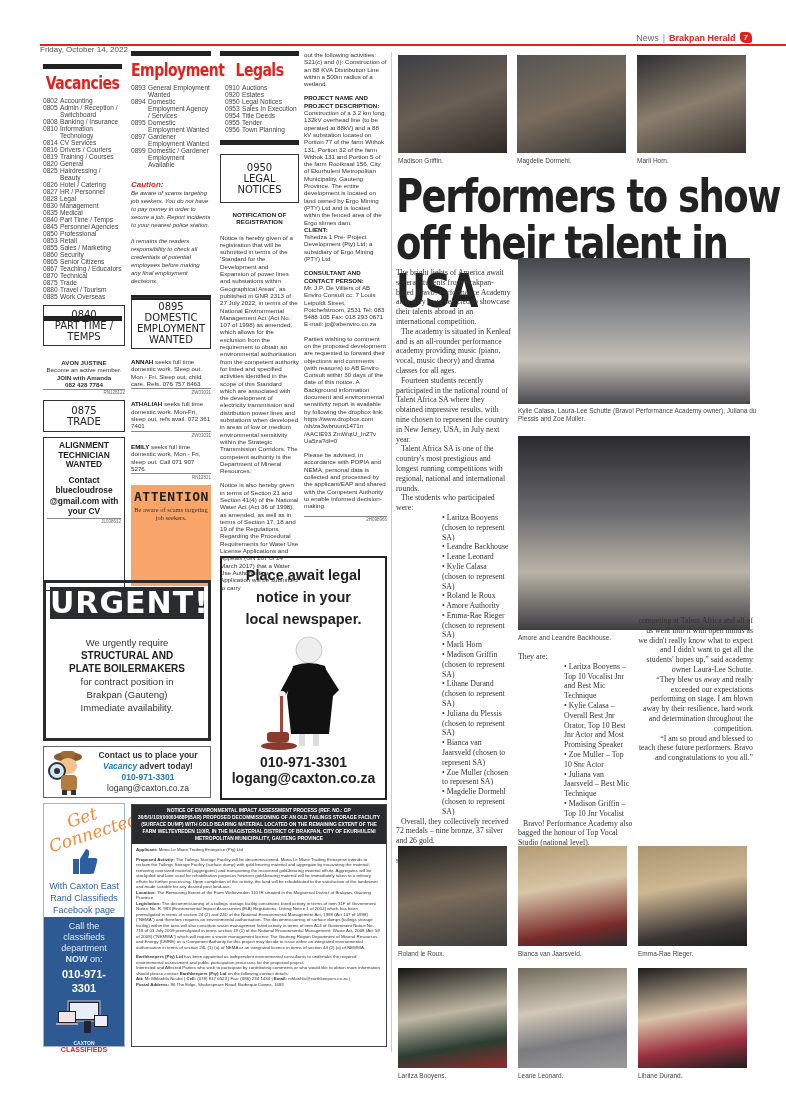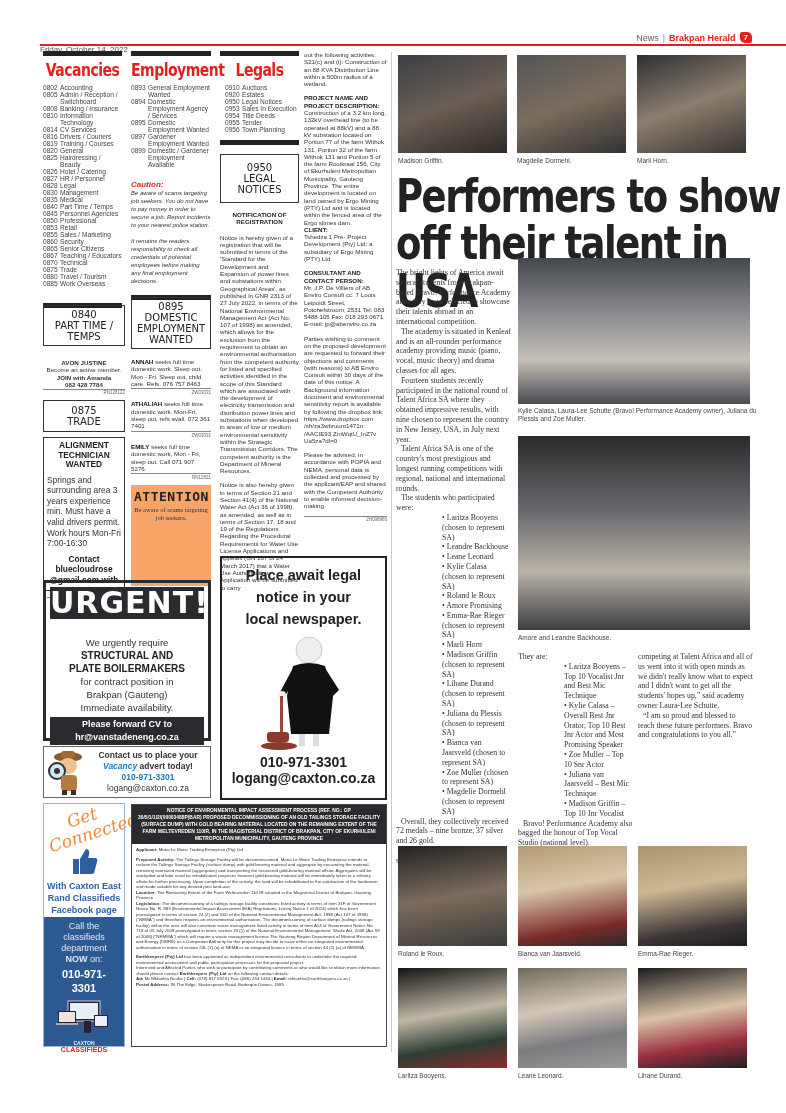--- a/index.html
+++ b/index.html
@@ -49,21 +49,21 @@
   .contact-txt .blue i { font-style: italic; }
 
   .legal-ad { border: 2px solid #222; text-align: center; }
   .legal-ad-h { font-weight: bold; font-size: 14.5px; line-height: 22px; color: #222; margin-top: 6px; }
   .legal-ad-ph { font-weight: bold; font-size: 14px; line-height: 16px; color: #222; }
 
   
   .fb-ad { border: 1px solid #9fb3cc; }
   .fb-top { background: #fff; height: 113px; text-align: center; position: relative; }
   .fb-script { color: #f58a3c; font-style: italic; font-family: "DejaVu Serif", serif; font-size: 17px; }
-  .fb-blue { color: #2d5ea0; font-weight: bold; font-size: 9px; line-height: 12px; }
+  .fb-blue { color: #2d5ea0; font-weight: normal; font-size: 9px; line-height: 12px; }
   .fb-bottom { background: #2e5a93; color: #fff; text-align: center; padding: 4px 2px; height: 129px; }
   .fb-call { font-size: 9px; line-height: 11px; color: #dfe8f5; }
   .fb-num { font-size: 11px; font-weight: bold; line-height: 14px; margin-top: 2px; }
   .fb-logo { color: #e3211d; font-weight: bold; font-size: 7px; margin-top: 2px; }
 
   
   .eia { border: 1px solid #444; }
   .eia-head { background: #2a2b2f; color: #fff; text-align: center; font-weight: bold; font-size: 4.9px; line-height: 7px; padding: 2px 4px; font-family: "Liberation Sans Narrow", "Liberation Sans", sans-serif; }
   .eia-body { padding: 3px 4px; font-size: 4.4px; line-height: 5.5px; color: #333; }
   .eia-body p { margin-bottom: 4px; }
@@ -82,21 +82,21 @@
 
 <div class="abs hdr-date">Friday, October 14, 2022</div>
 <div class="abs hdr-right">
   <span class="hdr-news">News</span>
   <span class="hdr-sep">|</span>
   <span class="hdr-brand">Brakpan Herald</span>
   <span class="hdr-page">7</span>
 </div>
 <div class="abs hdr-rule"></div>
 
-<div class="abs" style="left:43px;top:51px;width:79px;">
+<div class="abs" style="left:43px;top:64px;width:79px;">
   <div class="bar"></div>
   <div class="sect-title" style="margin:6px 0 6px;">Vacancies</div>
   <div id="vac-list">
       <div class="idx idx-row">
         <span class="idx-code">0802</span>
         <span>Accounting</span>
       </div>
       <div class="idx idx-row">
         <span class="idx-code">0805</span>
         <span>Admin / Reception / Switchboard</span>
@@ -299,21 +299,20 @@
     <div style="font-weight:bold;">JOIN with Amanda</div>
     <div style="font-weight:bold;">082 428 7784</div>
   </div>
   <div class="ref">RN128122</div>
   <div class="boxhead" style="margin-top:5px;padding:4px 0;">
     <div>0875</div>
     <div>TRADE</div>
   </div>
   <div class="align-box" style="margin-top:5px;height:154px;">
     <div class="align-head">ALIGNMENT TECHNICIAN WANTED</div>
-    <div class="align-body">Springs and surrounding area 3 years experience min. Must have a valid drivers permit. Work hours Mon-Fri 7:00-16:30</div>
     <div class="align-contact">Contact bluecloudrose @gmail.com with your CV</div>
     <div class="ref">JL038612</div>
   </div>
 </div>
 
 <div class="abs" style="left:131px;top:297px;width:80px;">
   <div class="boxhead" style="padding:3px 0;">
     <div>0895</div>
     <div>DOMESTIC EMPLOYMENT WANTED</div>
   </div>
@@ -329,24 +328,20 @@
 </div>
 
 <div class="abs urgent" style="left:43px;top:580px;width:168px;height:161px;">
   <div class="urgent-title">URGENT!!!</div>
   <div class="urgent-t" style="margin-top:17px;">We urgently require</div>
   <div class="urgent-b">STRUCTURAL AND</div>
   <div class="urgent-b">PLATE BOILERMAKERS</div>
   <div class="urgent-t">for contract position in</div>
   <div class="urgent-t">Brakpan (Gauteng)</div>
   <div class="urgent-t">Immediate availability.</div>
-  <div class="urgent-cv">
-    <div>Please forward CV to</div>
-    <div>hr@vanstadeneng.co.za</div>
-  </div>
 </div>
 
 <div class="abs contact-ad" style="left:43px;top:746px;width:168px;height:52px;">
   <svg width="42" height="46" viewBox="0 0 42 46">
     <ellipse cx="22" cy="8" rx="14" ry="5" fill="#8a5a2b"></ellipse>
     <rect x="15" y="2" width="14" height="7" rx="3" fill="#a06a35"></rect>
     <ellipse cx="22" cy="17" rx="9" ry="8" fill="#f2c28e"></ellipse>
     <circle cx="11" cy="22" r="8" fill="#cfe8f7" stroke="#333" stroke-width="2"></circle>
     <circle cx="11" cy="22" r="3" fill="#333"></circle>
     <rect x="15" y="26" width="16" height="16" rx="4" fill="#b57a3d"></rect>
@@ -445,21 +440,21 @@
   <p>The academy is situated in Kenleaf and is an all-rounder performance academy providing music (piano, vocal, music theory) and drama classes for all ages.</p>
   <p>Fourteen students recently participated in the national round of Talent Africa SA where they obtained impressive results, with nine chosen to represent the country in New Jersey, USA, in July next year.</p>
   <p>Talent Africa SA is one of the country's most prestigious and longest running competitions with regional, national and international rounds.</p>
   <p>The students who participated were:</p>
   <div id="participants">
       <div class="b">• Laritza Booyens (chosen to represent SA)</div>
       <div class="b">• Leandre Backhouse</div>
       <div class="b">• Leane Leonard</div>
       <div class="b">• Kylie Calasa (chosen to represent SA)</div>
       <div class="b">• Roland le Roux</div>
-      <div class="b">• Amore Promising</div>
+      <div class="b">• Amore Authority</div>
       <div class="b">• Emma-Rae Rieger (chosen to represent SA)</div>
       <div class="b">• Marli Horn</div>
       <div class="b">• Madison Griffin (chosen to represent SA)</div>
       <div class="b">• Lihane Durand (chosen to represent SA)</div>
       <div class="b">• Juliana du Plessis (chosen to represent SA)</div>
       <div class="b">• Bianca van Jaarsveld (chosen to represent SA)</div>
       <div class="b">• Zoe Muller (chosen to represent SA)</div>
       <div class="b">• Magdelie Dormehl (chosen to represent SA)</div>
     </div>
   <p>Overall, they collectively received 72 medals – nine bronze, 37 silver and 26 gold.</p>
@@ -478,22 +473,23 @@
       <div class="b">• Laritza Booyens – Top 10 Vocalist Jnr and Best Mic Technique</div>
       <div class="b">• Kylie Calasa – Overall Best Jnr Orator, Top 10 Best Jnr Actor and Most Promising Speaker</div>
       <div class="b">• Zoe Muller – Top 10 Snr Actor</div>
       <div class="b">• Juliana van Jaarsveld – Best Mic Technique</div>
       <div class="b">• Madison Griffin – Top 10 Jnr Vocalist</div>
     </div>
   <p>Bravo! Performance Academy also bagged the honour of Top Vocal Studio (national level).</p>
   <p>“This was our first year</p>
 </div>
 
-<div class="abs body-serif" style="left:638px;top:652px;width:115px;">
+<div class="abs body-serif" style="left:638px;top:616px;width:115px;text-align:right;">
   <p style="text-indent:0;">competing at Talent Africa and all of us went into it with open minds as we didn't really know what to expect and I didn't want to get all the students' hopes up,” said academy owner Laura-Lee Schutte.</p>
+  <p>“They blew us away and really exceeded our expectations performing on stage. I am blown away by their resilience, hard work and determination throughout the competition.</p>
   <p>“I am so proud and blessed to teach these future performers. Bravo and congratulations to you all.”</p>
 </div>
 
 <div class="abs photo" style="left:398px;top:846px;width:109px;height:100px;background:linear-gradient(170deg,#222,#7b6c5c 50%,#3b3b3b);"></div>
 <div class="abs caption" style="left:398px;top:950px;">Roland le Roux.</div>
 <div class="abs photo" style="left:518px;top:846px;width:109px;height:100px;background:linear-gradient(170deg,#b49b73,#d8c6a8 40%,#7a2a2a 80%,#2b2b2b);"></div>
 <div class="abs caption" style="left:518px;top:950px;">Bianca van Jaarsveld.</div>
 <div class="abs photo" style="left:638px;top:846px;width:109px;height:100px;background:linear-gradient(170deg,#a8946e,#cdb893 40%,#3b3636 80%,#1e1e1e);"></div>
 <div class="abs caption" style="left:638px;top:950px;">Emma-Rae Rieger.</div>
 

